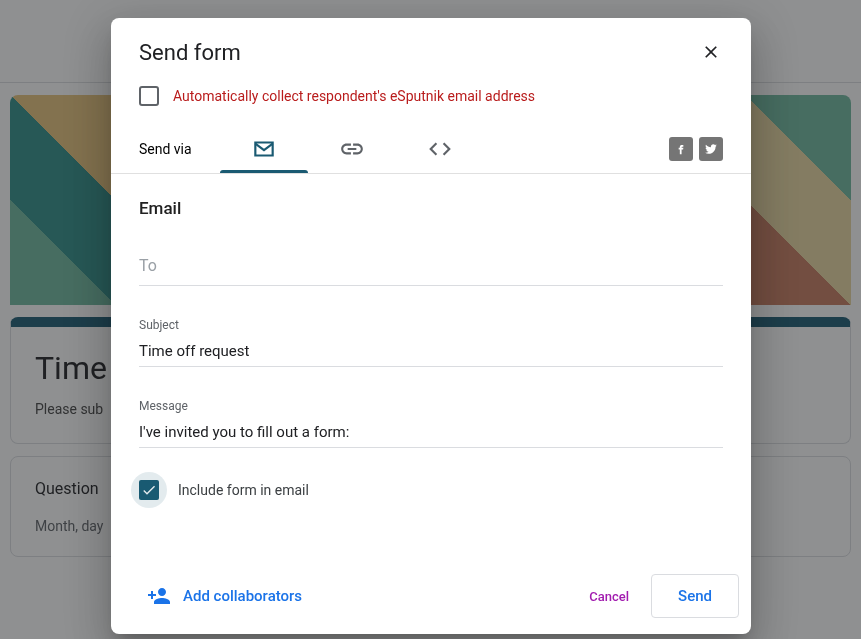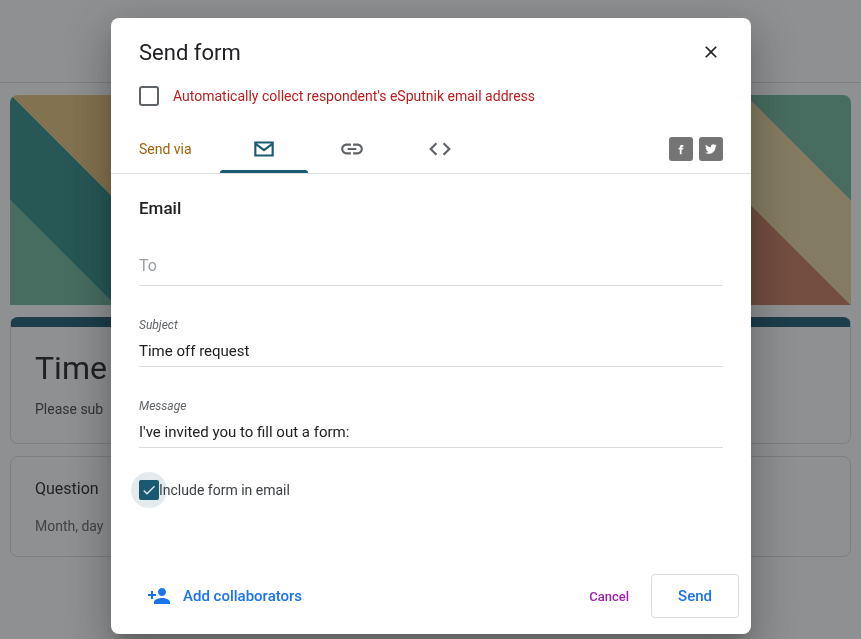--- a/index.html
+++ b/index.html
@@ -113,21 +113,21 @@
 }
 .tab-row {
   padding: 0 28px;
   display: flex;
   align-items: center;
   border-bottom: 1px solid #e0e0e0;
   height: 50px;
 }
 .send-via-label {
   font-size: 14px;
-  color: #a16207;
+  color: #000000;
   margin-right: 28px;
 }
 .tab-item {
   width: 88px;
   height: 48px;
   display: flex;
   align-items: center;
   justify-content: center;
   cursor: pointer;
   position: relative;
@@ -164,42 +164,41 @@
   margin-bottom: 28px;
 }
 .field {
   margin-bottom: 32px;
 }
 .field-label {
   font-size: 12px;
   color: #5f6368;
   margin-bottom: 4px;
   display:block;
-  font-style:italic;
 }
 .field input, .field .input-like {
   width: 100%;
   border: none;
   border-bottom: 1px solid #dadce0;
   font-size: 15px;
   padding: 6px 0;
   outline: none;
   color: #202124;
   background: transparent;
   font-family: inherit;
 }
 .field input::placeholder { color: #9aa0a6; }
 .to-field input {
   font-size: 16px;
   padding: 10px 0;
 }
 .include-row {
   display:flex;
   align-items:center;
-  gap: 0;
+  gap: 19px;
   margin-top: 10px;
 }
 .checkbox-filled {
   width: 20px;
   height: 20px;
   background: #1a5a72;
   border-radius: 2px;
   display:flex;align-items:center;justify-content:center;
   cursor:pointer;
   position: relative;

